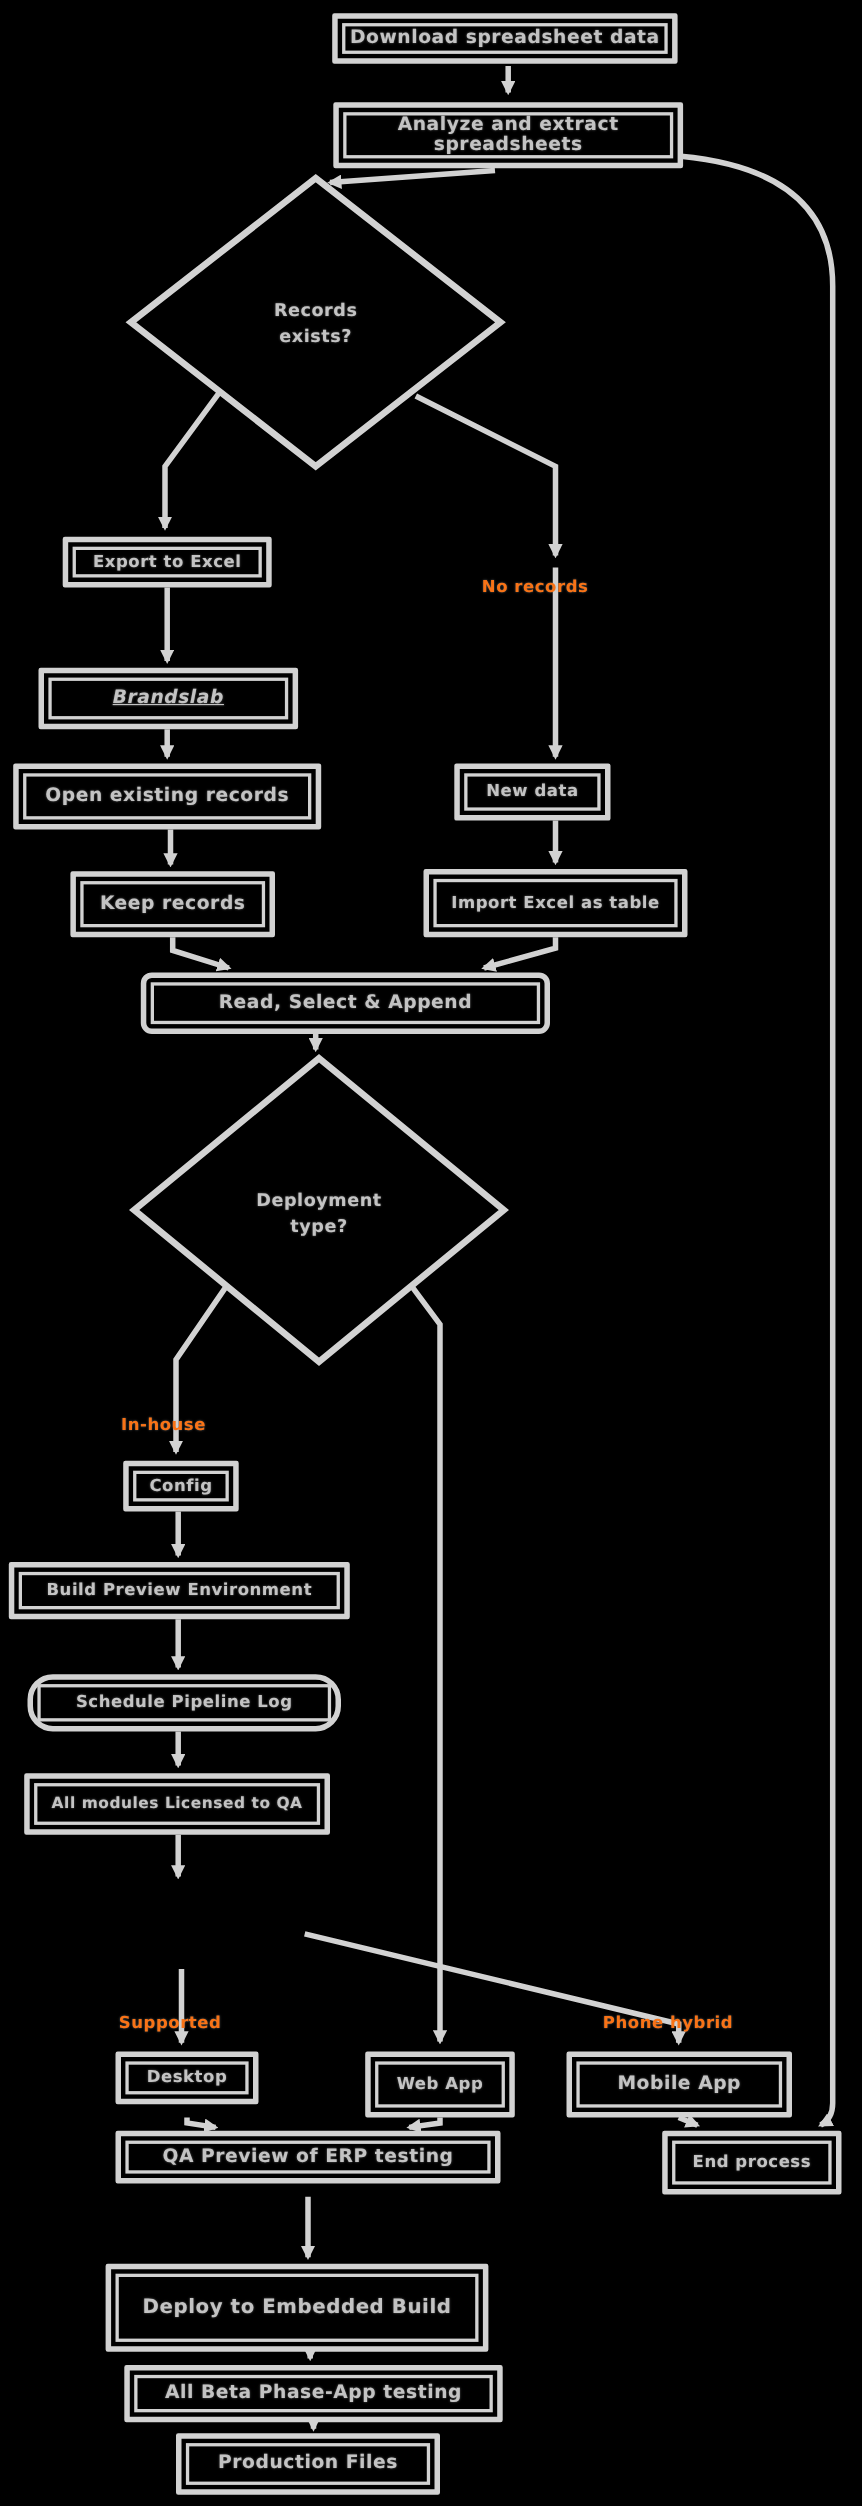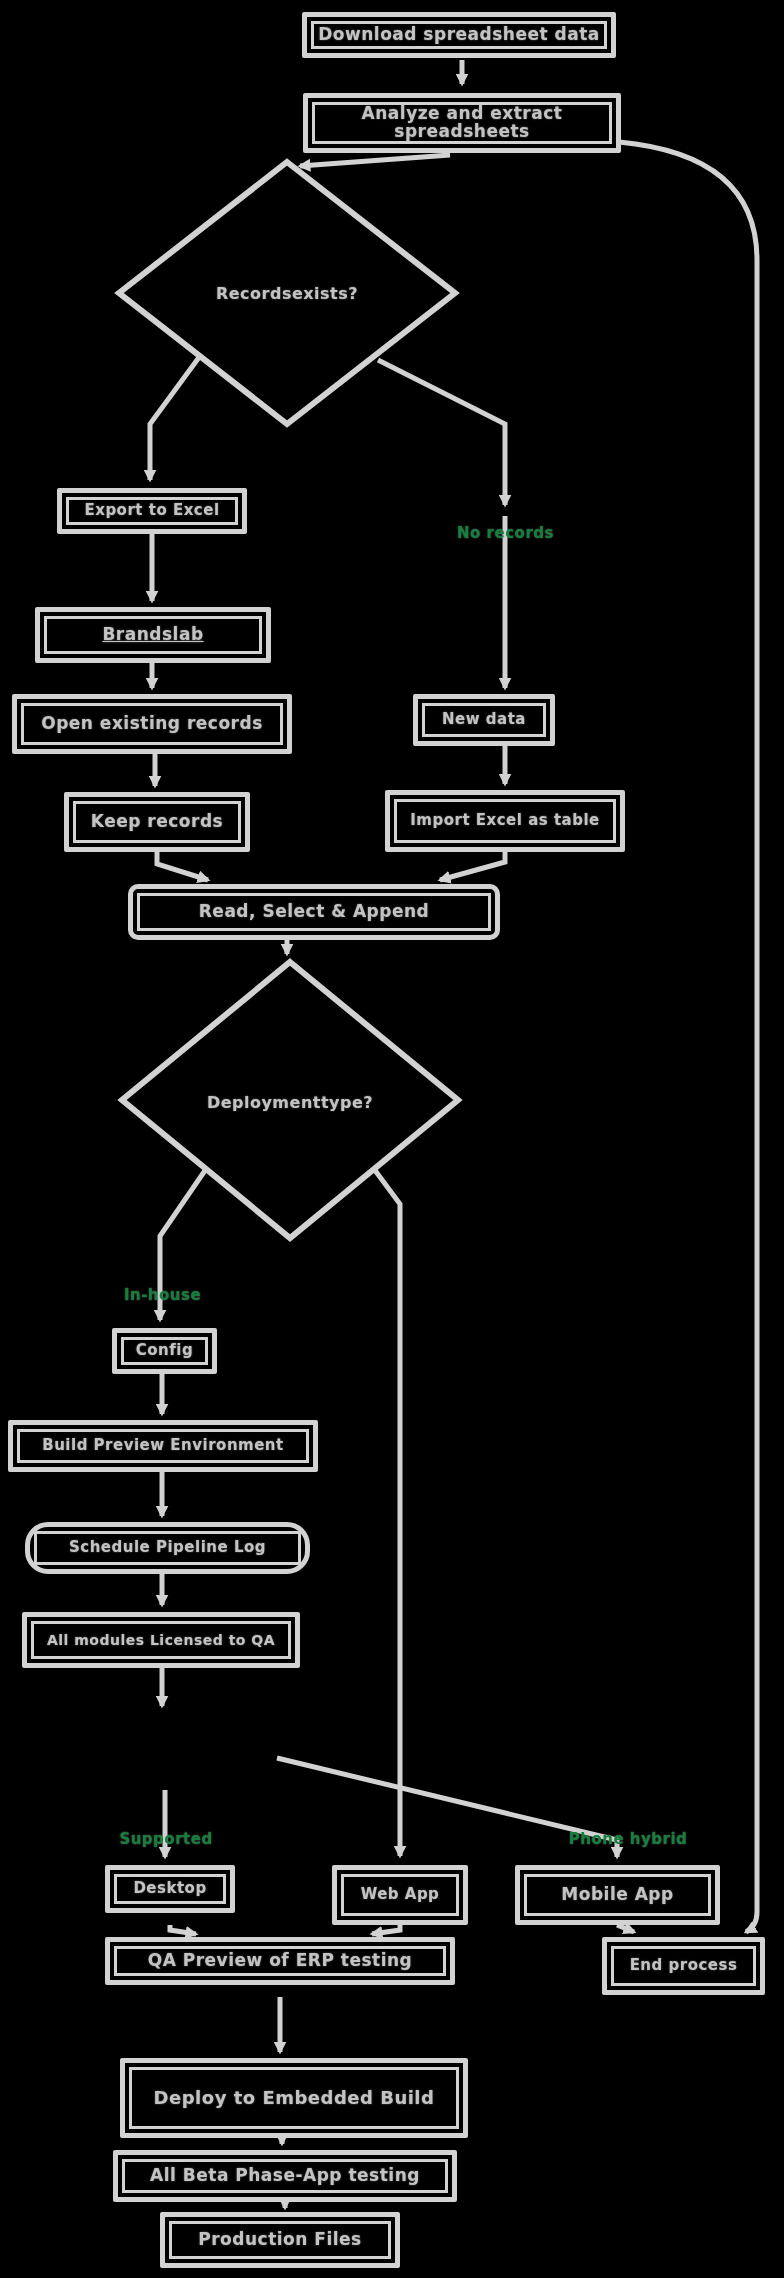--- a/index.html
+++ b/index.html
@@ -20,28 +20,28 @@
     box-sizing:border-box;display:flex;align-items:stretch;justify-content:stretch;
     padding:4px;border-radius:2px;
   }
   .node .inner{
     border:3px solid var(--ink);flex:1;display:flex;align-items:center;justify-content:center;
     text-align:center;color:var(--txt);font-size:17px;font-weight:bold;
     letter-spacing:.5px;padding:1px 4px;
     text-shadow:0 0 2px rgba(190,190,190,.55);
     line-height:1.05;
   }
-  .underlined .inner{text-decoration:underline;}
+  .underlined .inner{text-decoration:underline;font-style:italic;}
   .diamond-text{
-    position:absolute;display:flex;flex-direction:row;align-items:center;justify-content:center;
+    position:absolute;display:flex;flex-direction:column;align-items:center;justify-content:center;
     color:var(--txt);font-size:16px;font-weight:bold;text-align:center;letter-spacing:.5px;
     text-shadow:0 0 2px rgba(190,190,190,.55);line-height:1.5;
   }
   .edge-label{
-    position:absolute;color:#15803d;font-size:15px;font-weight:bold;text-align:center;
+    position:absolute;color:#f97316;font-size:15px;font-weight:bold;
     letter-spacing:.5px;text-shadow:0 0 2px rgba(190,190,190,.5);
   }
 </style>
 </head>
 <body>
 
 <div id="stage">
 
   <svg id="wires" viewBox="0 0 784 2278" xmlns="http://www.w3.org/2000/svg">
     <defs>
@@ -167,21 +167,21 @@
   </div>
 
   <div class="node" style="left:105px;top:1937px;width:350px;height:48px;">
     <div class="inner">QA Preview of ERP testing</div>
   </div>
 
   <div class="node" style="left:602px;top:1937px;width:163px;height:58px;">
     <div class="inner" style="font-size:15px;">End process</div>
   </div>
 
-  <div class="node" style="left:120px;top:2058px;width:348px;height:80px;">
+  <div class="node" style="left:96px;top:2058px;width:348px;height:80px;">
     <div class="inner" style="font-size:18px;">Deploy to Embedded Build</div>
   </div>
 
   <div class="node" style="left:113px;top:2150px;width:344px;height:52px;">
     <div class="inner">All Beta Phase-App testing</div>
   </div>
 
   <div class="node" style="left:160px;top:2212px;width:240px;height:56px;">
     <div class="inner">Production Files</div>
   </div>

